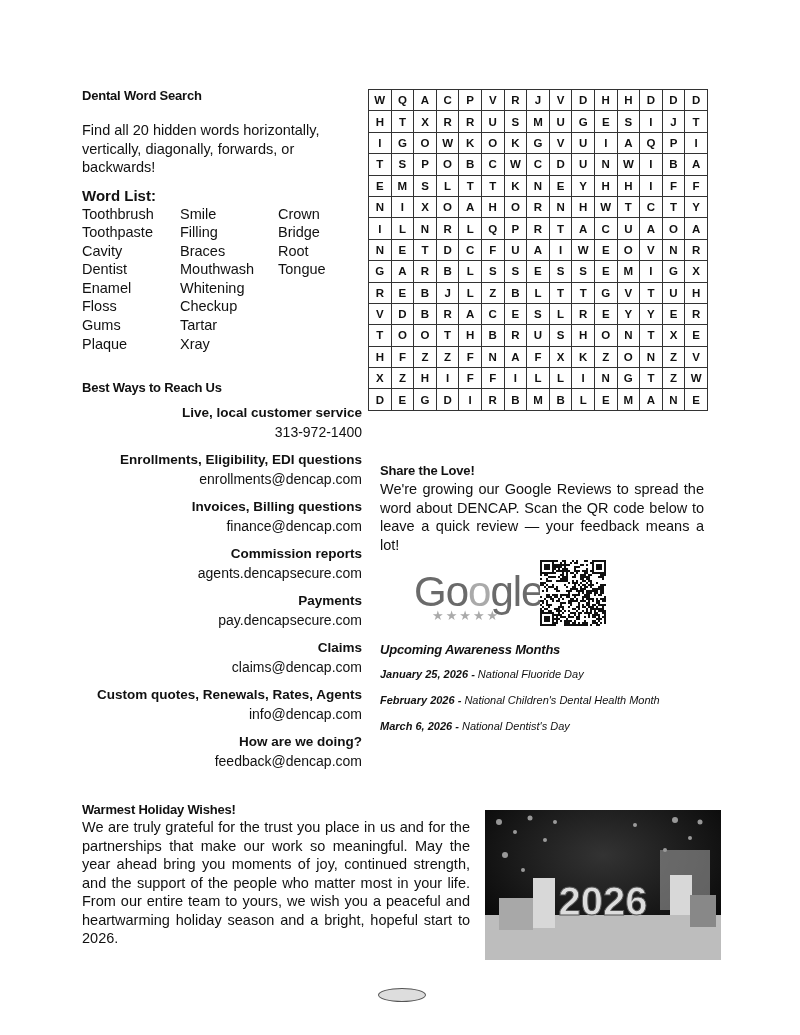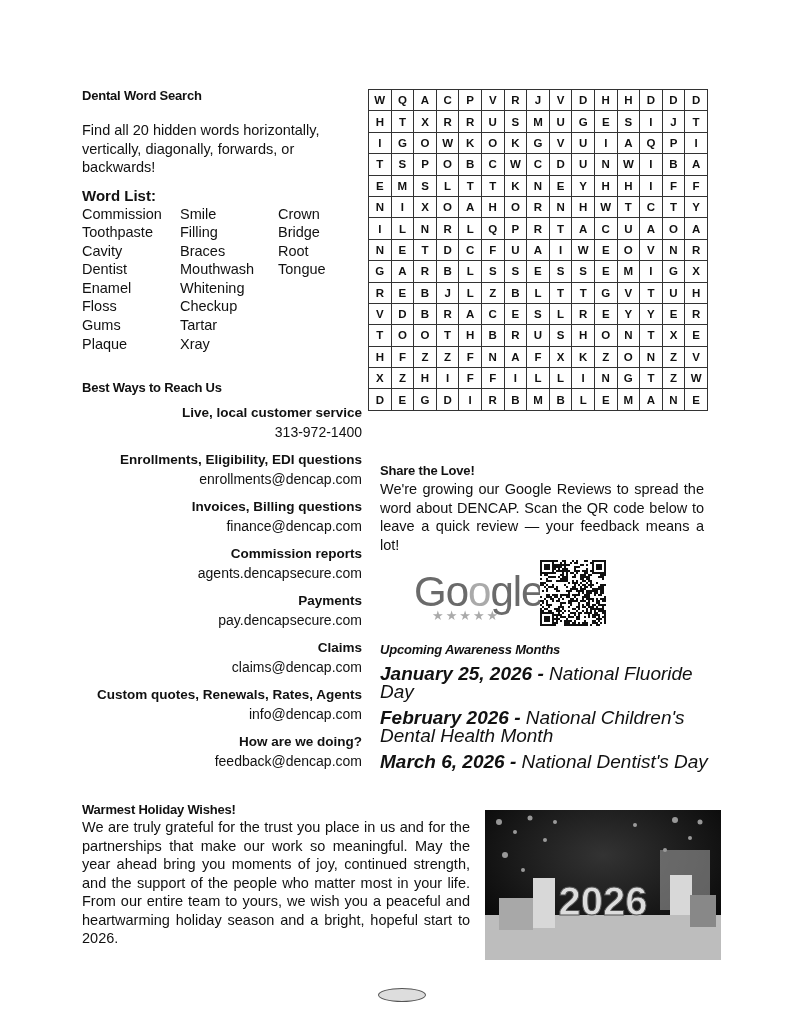--- a/index.html
+++ b/index.html
@@ -31,40 +31,40 @@
   #share-section { left:380px; top:463px; width:324px; }
   #share-section p { margin:2px 0 0 0; }
   .google-row { position:relative; height:80px; margin-top:6px; }
   .google-logo { position:absolute; left:34px; top:8px; font-size:42px; letter-spacing:-1px; color:#6a6a6a;
                  font-family:"Liberation Sans", sans-serif; }
   .google-logo .o2 { color:#aaa; }
   .stars { position:absolute; left:52px; top:48px; font-size:13px; color:#aaa; letter-spacing:2px; }
   .qr { position:absolute; left:160px; top:0; width:66px; height:66px; }
 
   #months-section { left:380px; top:642px; width:330px;font-style:italic; }
-  .month { margin-top:8px; font-size:19px; line-height:18px; }
+  .month { margin-top:8px; font-size:11px; line-height:18px; }
   .month b { font-weight:bold; }
 
   #holiday-section { left:82px; top:802px; width:388px; }
   #holiday-section p { margin:1px 0 0 0; }
 
   #holiday-photo { left:485px; top:810px; width:236px; height:150px; background:#111; overflow:hidden; }
 
   #union-bug { left:378px; top:988px; width:46px; height:12px; border:1px solid #555; border-radius:50%;
                font-size:6px; text-align:center; line-height:12px; color:#333; background:#ddd; }
 </style>
 </head>
 <body>
 
 <div id="ws-section" class="abs">
   <h2>Dental Word Search</h2>
   <div class="body-text intro">Find all 20 hidden words horizontally, vertically, diagonally, forwards, or backwards!</div>
   <div class="wl-title">Word List:</div>
   <div class="wordlist" id="wordlist">
-      <div>Commission</div>
+      <div>Toothbrush</div>
       <div>Smile</div>
       <div>Crown</div>
       <div>Toothpaste</div>
       <div>Filling</div>
       <div>Bridge</div>
       <div>Cavity</div>
       <div>Braces</div>
       <div>Root</div>
       <div>Dentist</div>
       <div>Mouthwash</div>

